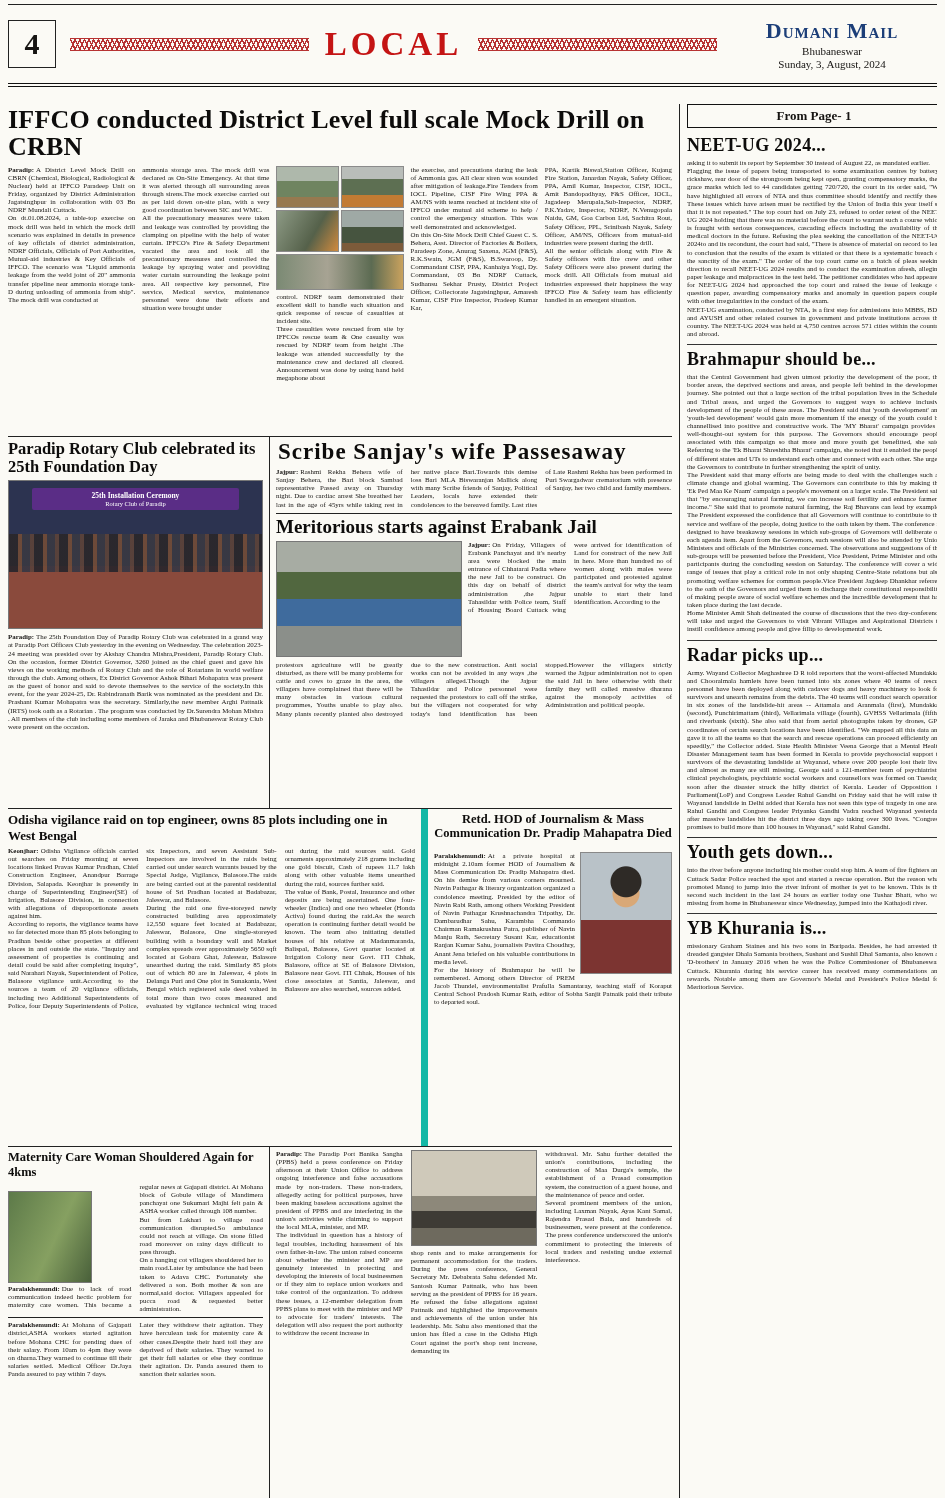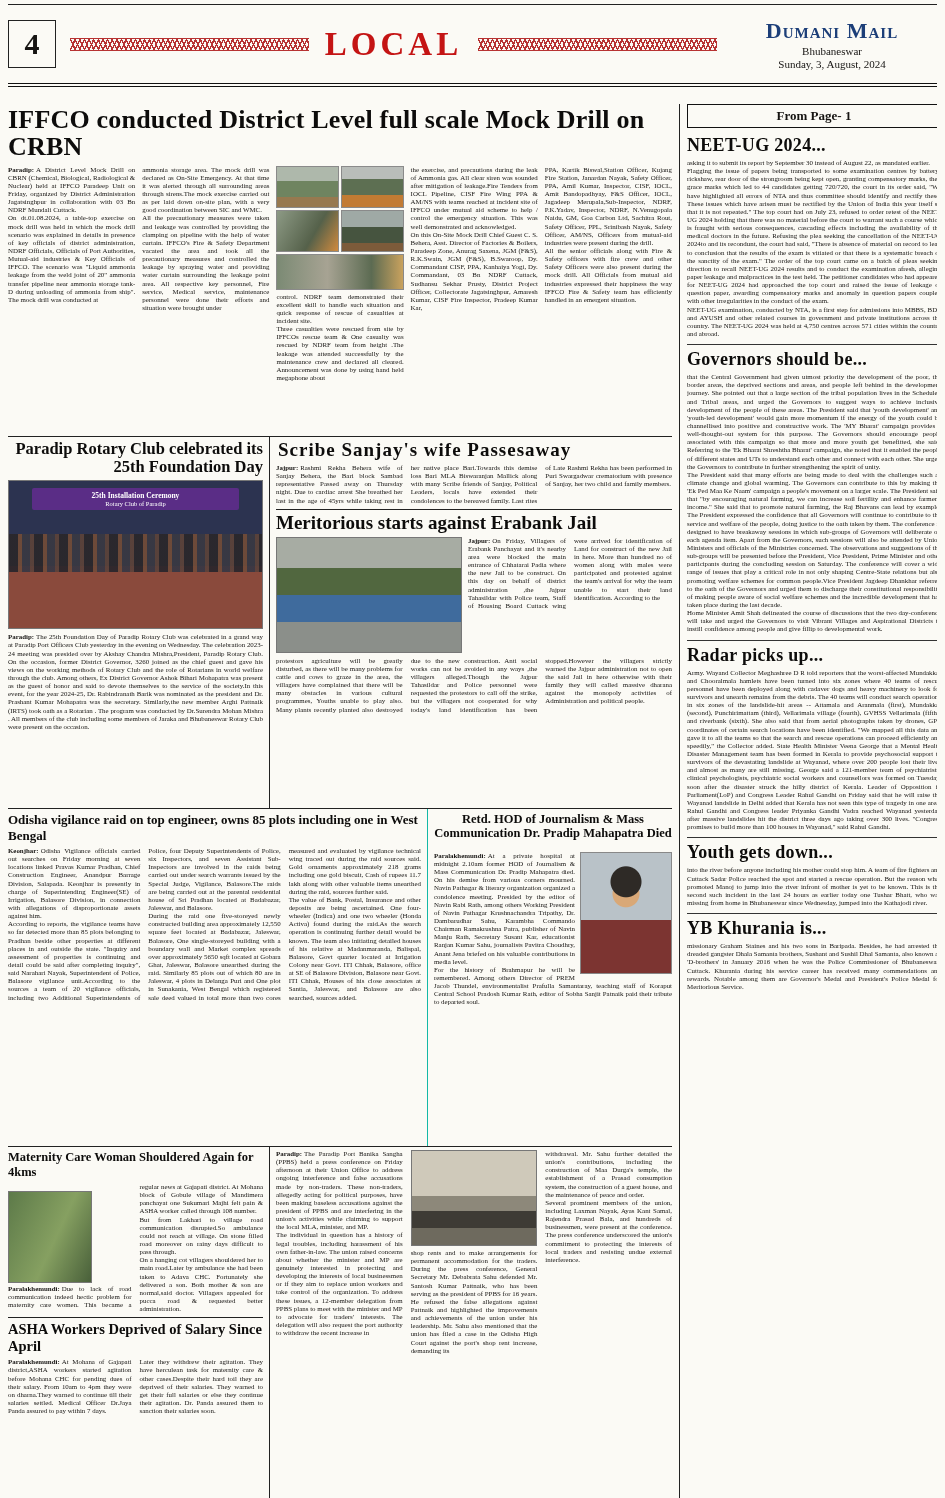--- a/index.html
+++ b/index.html
@@ -45,43 +45,43 @@
   .ph.wide { grid-column:1 / span 2; height:36px; }
   .ph1 { background:linear-gradient(#aeb8ab 0 35%, #6f8460 35% 75%, #97794f 75%); }
   .ph2 { background:linear-gradient(#b9bdb9 0 30%, #5d6f52 30% 70%, #c27b33 70%); }
   .ph3 { background:linear-gradient(120deg,#8d9a85,#55614a 60%, #d08a3e); }
   .ph4 { background:linear-gradient(#9fa9a5 0 40%, #46543f 40% 80%, #7c5b3a 80%); }
   .ph5 { background:linear-gradient(90deg,#7b8a74,#a7a393 40%,#5c6b52 75%,#c9a25e); }
 
   
   .row2 { display:flex; height:372px; border-top:1px solid #222; overflow:hidden; }
   .art-rotary { width:262px; border-right:1px solid #222; padding:3px 6px 0 0; }
-  .art-rotary h2 { font-size:16.5px; text-align:right; line-height:1.1; margin-bottom:4px; }
+  .art-rotary h2 { font-size:16.5px; text-align:left; line-height:1.1; margin-bottom:4px; }
   .rotary-photo { height:149px; border:1px solid #777; position:relative;
                   background:linear-gradient(#2c3350 0 36%, #64493f 36% 58%, #8a4a3c 58%); margin-bottom:4px; }
   .rotary-people { position:absolute; top:36%; height:26%; width:100%;
                    background:repeating-linear-gradient(90deg,#20222a 0 9px,#6e4a38 9px 13px,#303544 13px 21px,#56403a 21px 25px); opacity:.85; }
   .rotary-banner { position:absolute; top:7px; left:9%; width:82%; background:#5a2d86; color:#fff; text-align:center; padding:3px 2px; border-radius:2px; }
   .rotary-banner .l1 { font-size:7.5px; font-weight:bold; }
   .rotary-banner .l2 { font-size:6.5px; }
   .row2-right { flex:1; padding:2px 0 0 6px; min-width:0; }
-  .art-scribe h2 { font-size:19px; letter-spacing:1px; margin:0 0 3px 2px; }
+  .art-scribe h2 { font-size:23px; letter-spacing:1px; margin:0 0 3px 2px; }
   .art-scribe .bodytxt { column-count:3; column-gap:8px; }
   .art-scribe { border-bottom:1px solid #222; padding-bottom:4px; }
   .art-erabank { padding-top:2px; }
   .art-erabank h2 { font-size:19px; margin-bottom:3px; }
   .erabank-top { display:flex; gap:6px; }
   .erabank-photo { width:186px; height:116px; border:1px solid #777; flex:none;
                    background:linear-gradient(#a7aca3 0 26%, #51673f 26% 50%, #3f6b9d 50% 74%, #8b8f8a 74%); }
   .erabank-beside { flex:1; column-count:2; column-gap:8px; min-width:0; }
   .erabank-below { column-count:3; column-gap:8px; margin-top:4px; }
 
   
   .row3 { display:flex; height:338px; border-top:1px solid #222; overflow:hidden; }
-  .art-vigilance { width:420px; border-right:1px solid #14b8a6; padding:3px 6px 0 0; }
+  .art-vigilance { width:420px; border-right:7px solid #14b8a6; padding:3px 6px 0 0; }
   .art-vigilance h3 { font-size:13px; margin-bottom:3px; }
   .art-vigilance .bodytxt { column-count:3; column-gap:8px; }
   .art-hod { flex:1; padding:3px 0 0 6px; min-width:0; }
   .art-hod h3 { font-size:12.5px; text-align:center; line-height:1.15; margin-bottom:3px; }
   .hod-photo { width:92px; height:122px; float:right; margin:0 0 3px 5px; border:1px solid #888;
                background:
                  radial-gradient(circle at 50% 24%, #2e2a26 0 15px, transparent 16px),
                  radial-gradient(circle at 50% 34%, #d9a877 0 13px, transparent 14px),
                  linear-gradient(#b9c2c8 0 56%, #7c3431 56%); }
 
@@ -214,21 +214,20 @@
         <div class="row4-left">
           <section class="art-maternity">
             <h3>Maternity Care Woman Shouldered Again for 4kms</h3>
             <div class="bodytxt">
               <span class="maternity-photo" style="display:block"></span><b class="dateline">Paralakhemundi:</b><span>Due to lack of road communication indeed hectic problem for maternity care women. This became a regular news at Gajapati district. At Mohana block of Gobule village of Mandimera panchayat one Sukumari Majhi felt pain &amp; ASHA worker called through 108 number.
 But from Lakhari to village road communication disrupted.So ambulance could not reach at village. On stone filled road moreover on rainy days difficult to pass through.
 On a hanging cot villagers shouldered her to main road.Later by ambulance she had been taken to Adava CHC. Fortunately she delivered a son. Both mother &amp; son are normal,said doctor. Villagers appealed for pucca road &amp; requested better administration.</span>
             </div>
           </section>
           <section class="art-asha">
-            <h3>ASHA Workers Deprived of Salary Since April</h3>
             <div class="bodytxt"><b class="dateline">Paralakhemundi:</b><span>At Mohana of Gajapati district,ASHA workers started agitation before Mohana CHC for pending dues of their salary. From 10am to 4pm they were on dharna.They warned to continue till their salaries settled. Medical Officer Dr.Jaya Panda assured to pay within 7 days.
 Later they withdrew their agitation. They have herculean task for maternity care &amp; other cases.Despite their hard toil they are deprived of their salaries. They warned to get their full salaries or else they continue their agitation. Dr. Panda assured them to sanction their salaries soon.</span></div>
           </section>
         </div>
 
         <section class="art-ppbs">
           <div class="ppbs-cols">
             <div class="col bodytxt"><b class="dateline">Paradip:</b><span>The Paradip Port Banika Sangha (PPBS) held a press conference on Friday afternoon at their Union Office to address ongoing interference and false accusations made by non-traders. These non-traders, allegedly acting for political purposes, have been making baseless accusations against the president of PPBS and are interfering in the union's activities while claiming to support the local MLA, minister, and MP.
 The individual in question has a history of legal troubles, including harassment of his own father-in-law. The union raised concerns about whether the minister and MP are genuinely interested in protecting and developing the interests of local businessmen or if they aim to replace union workers and take control of the organization. To address these issues, a 12-member delegation from PPBS plans to meet with the minister and MP to advocate for traders' interests. The delegation will also request the port authority to withdraw the recent increase in</span></div>
             <div class="col">
@@ -250,21 +249,21 @@
       <div class="fp-box">From Page- 1</div>
 
       <article class="stub">
         <h3>NEET-UG 2024...</h3>
         <div class="bodytxt">asking it to submit its report by September 30 instead of August 22, as mandated earlier.
 Flagging the issue of papers being transported to some examination centres by battery-rickshaw, rear door of the strongroom being kept open, granting compensatory marks, then grace marks which led to 44 candidates getting 720/720, the court in its order said, "We have highlighted all errors of NTA and thus committee should identify and rectify these. These issues which have arisen must be rectified by the Union of India this year itself so that it is not repeated." The top court had on July 23, refused to order retest of the NEET-UG 2024 holding that there was no material before the court to warrant such a course which is fraught with serious consequences, cascading effects including the availability of the medical doctors in the future. Refusing the plea seeking the cancellation of the NEET-UG 2024to and its recondunt, the court had said, "There is absence of material on record to lead to conclusion that the results of the exam is vitiated or that there is a systematic breach of the sanctity of the exam." The order of the top court came on a batch of pleas seeking direction to recall NEET-UG 2024 results and to conduct the examination afresh, alleging paper leakage and malpractices in the test held. The petitioner candidates who had appeared for NEET-UG 2024 had approached the top court and raised the issue of leakage of question paper, awarding compensatory marks and anomaly in question papers coupled with other irregularities in the conduct of the exam.
 NEET-UG examination, conducted by NTA, is a first step for admissions into MBBS, BDS and AYUSH and other related courses in government and private institutions across the country. The NEET-UG 2024 was held at 4,750 centres across 571 cities within the country and abroad.</div>
       </article>
 
       <article class="stub">
-        <h3>Governors should be...</h3>
+        <h3>Brahmapur should be...</h3>
         <div class="bodytxt">that the Central Government had given utmost priority the development of the poor, the border areas, the deprived sections and areas, and people left behind in the development journey. She pointed out that a large section of the tribal population lives in the Scheduled and Tribal areas, and urged the Governors to suggest ways to achieve inclusive development of the people of these areas. The President said that 'youth development' and 'youth-led development' would gain more momentum if the energy of the youth could be channellised into positive and constructive work. The 'MY Bharat' campaign provides a well-thought-out system for this purpose. The Governors should encourage people associated with this campaign so that more and more youth get benefitted, she said. Referring to the 'Ek Bharat Shreshtha Bharat' campaign, she noted that it enabled the people of different states and UTs to understand each other and connect with each other. She urged the Governors to contribute in further strengthening the spirit of unity.
 The President said that many efforts are being made to deal with the challenges such as climate change and global warming. The Governors can contribute to this by making the 'Ek Ped Maa Ke Naam' campaign a people's movement on a larger scale. The President said that "by encouraging natural farming, we can increase soil fertility and enhance farmers' income." She said that to promote natural farming, the Raj Bhavans can lead by example. The President expressed the confidence that all Governors will continue to contribute to the service and welfare of the people, doing justice to the oath taken by them. The conference is designed to have breakaway sessions in which sub-groups of Governors will deliberate on each agenda item. Apart from the Governors, such sessions will also be attended by Union Ministers and officials of the Ministries concerned. The observations and suggestions of the sub-groups will be presented before the President, Vice President, Prime Minister and other participants during the concluding session on Saturday. The conference will cover a wide range of issues that play a critical role in not only shaping Centre-State relations but also promoting welfare schemes for common people.Vice President Jagdeep Dhankhar referred to the oath of the Governors and urged them to discharge their constitutional responsibility of making people aware of social welfare schemes and the incredible development that has taken place during the last decade.
 Home Minister Amit Shah delineated the course of discussions that the two day-conference will take and urged the Governors to visit Vibrant Villages and Aspirational Districts to instill confidence among people and give fillip to developmental work.</div>
       </article>
 
       <article class="stub">
         <h3>Radar picks up...</h3>
         <div class="bodytxt">Army. Wayand Collector Meghashree D R told reporters that the worst-affected Mundakkai and Chooralmala hamlets have been turned into six zones where 40 teams of rescue personnel have been deployed along with cadaver dogs and heavy machinery to look for survivors and unearth remains from the debris. The 40 teams will conduct search operations in six zones of the landslide-hit areas -- Attamala and Aranmala (first), Mundakkai (second), Punchirimattam (third), Vellarimala village (fourth), GVHSS Vellarimala (fifth), and riverbank (sixth). She also said that from aerial photographs taken by drones, GPS coordinates of certain search locations have been identified. "We mapped all this data and gave it to all the teams so that the search and rescue operations can proceed efficiently and speedily," the Collector added.  State Health Minister Veena George that a Mental Health Disaster Management team has been formed in Kerala to provide psychosocial support to survivors of the devastating landslide at Wayanad, where over 200 people lost their lives and almost as many are still missing. George said a 121-member team of psychiatrists, clinical psychologists, psychiatric social workers and counsellors was formed on Tuesday, soon after the disaster struck the hilly district of Kerala. Leader of Opposition in Parliament(LoP) and Congress Leader Rahul Gandhi on Friday said that he will raise the Wayanad landslide in Delhi added that Kerala has not seen this type of tragedy in one area. Rahul Gandhi and Congress leader Priyanka Gandhi Vadra reached Wayanad yesterday after massive landslides hit the district three days ago taking over 300 lives. "Congress promises to build more than 100 houses in Wayanad," said Rahul Gandhi.</div>
       </article>
 

